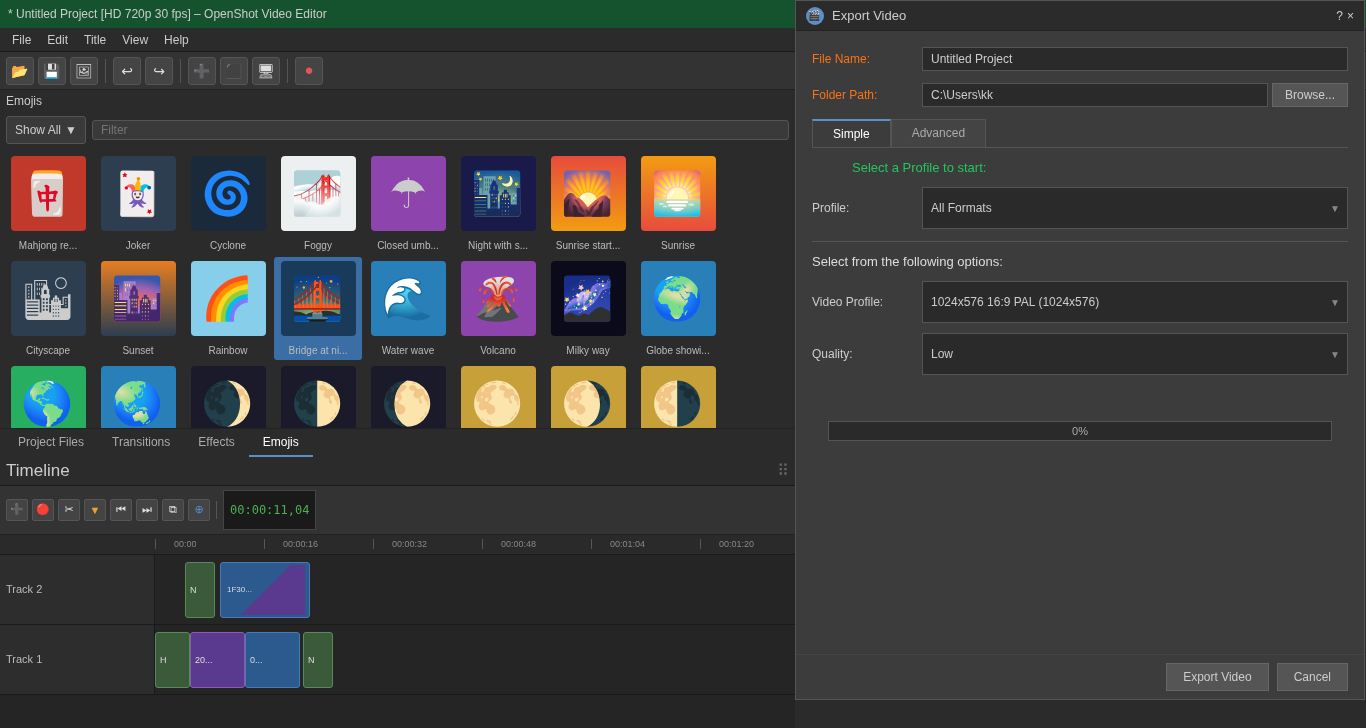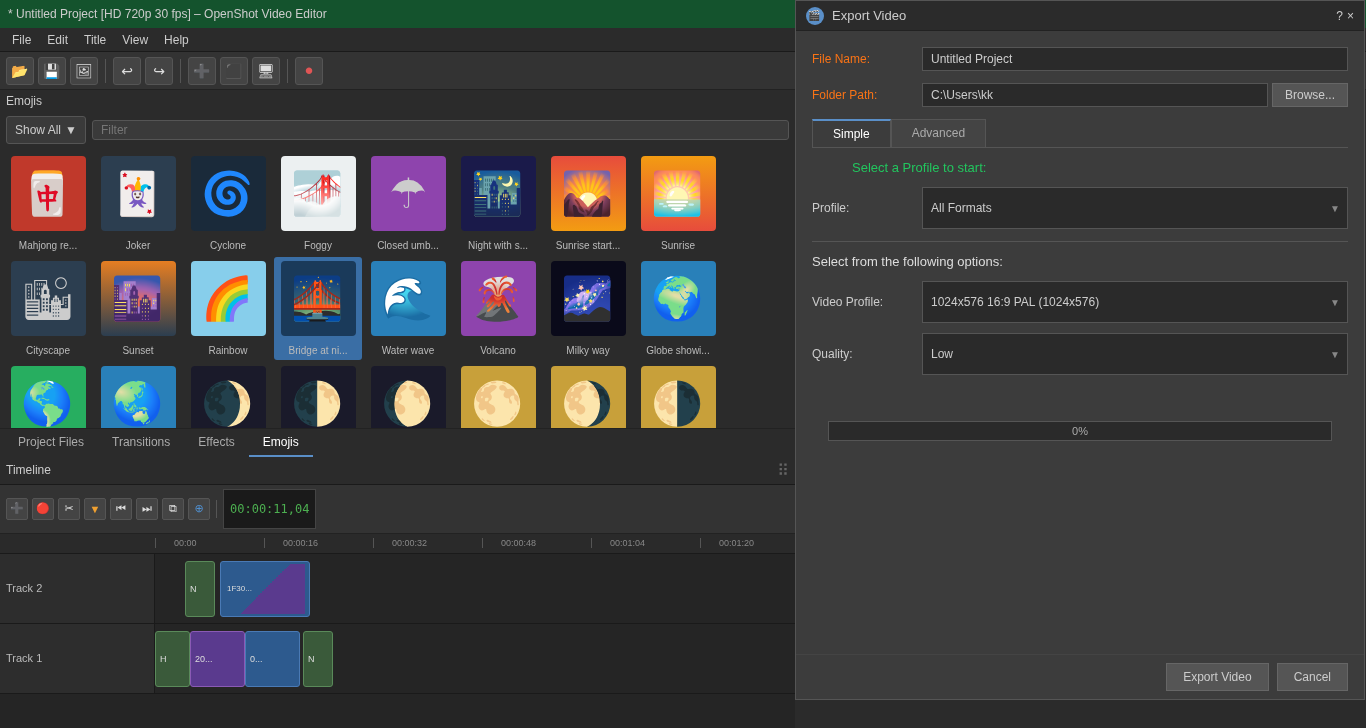--- a/index.html
+++ b/index.html
@@ -186,21 +186,21 @@
       flex-direction: column;
     }
     .timeline-header {
       display: flex;
       align-items: center;
       justify-content: space-between;
       padding: 4px 6px;
       background: #2b2b2b;
       border-bottom: 1px solid #1a1a1a;
     }
-    .timeline-label { font-size: 12px; color: #ccc; }
+    .timeline-label { font-size: 17px; color: #ccc; }
     .timeline-toolbar {
       display: flex;
       align-items: center;
       padding: 4px 6px;
       gap: 4px;
       background: #333;
       border-bottom: 1px solid #222;
     }
     .tl-btn {
       width: 22px; height: 22px;

